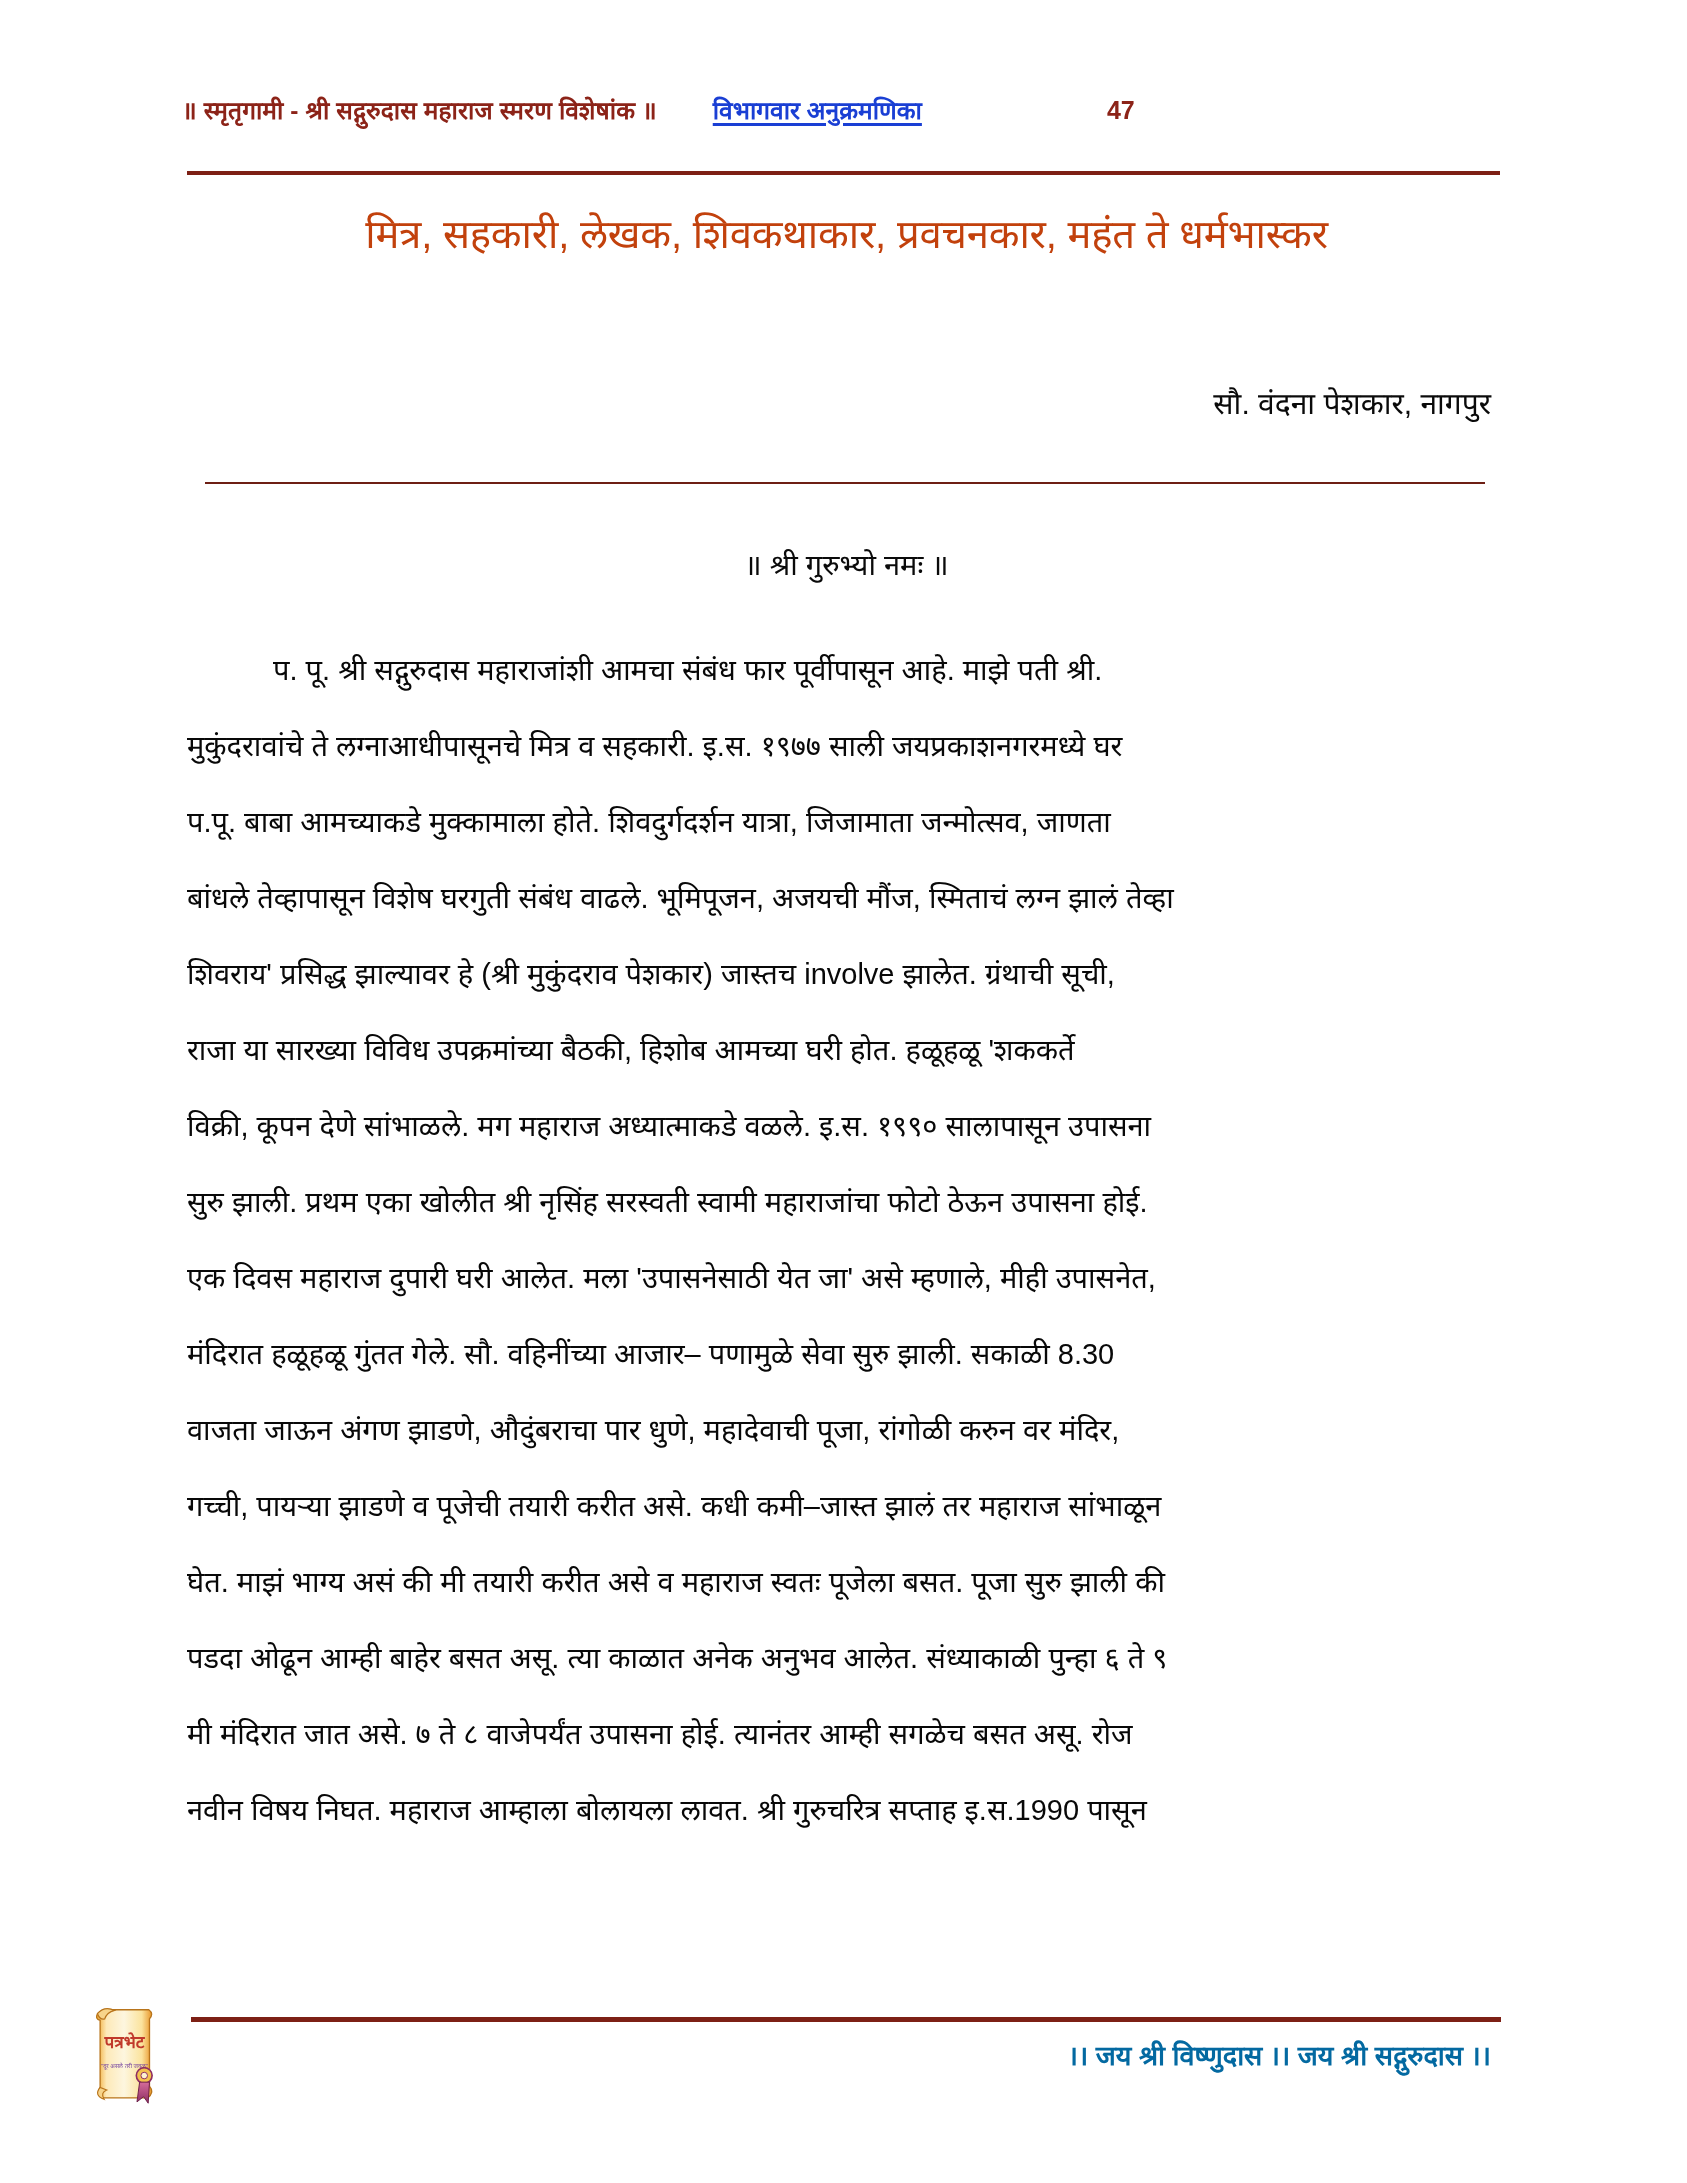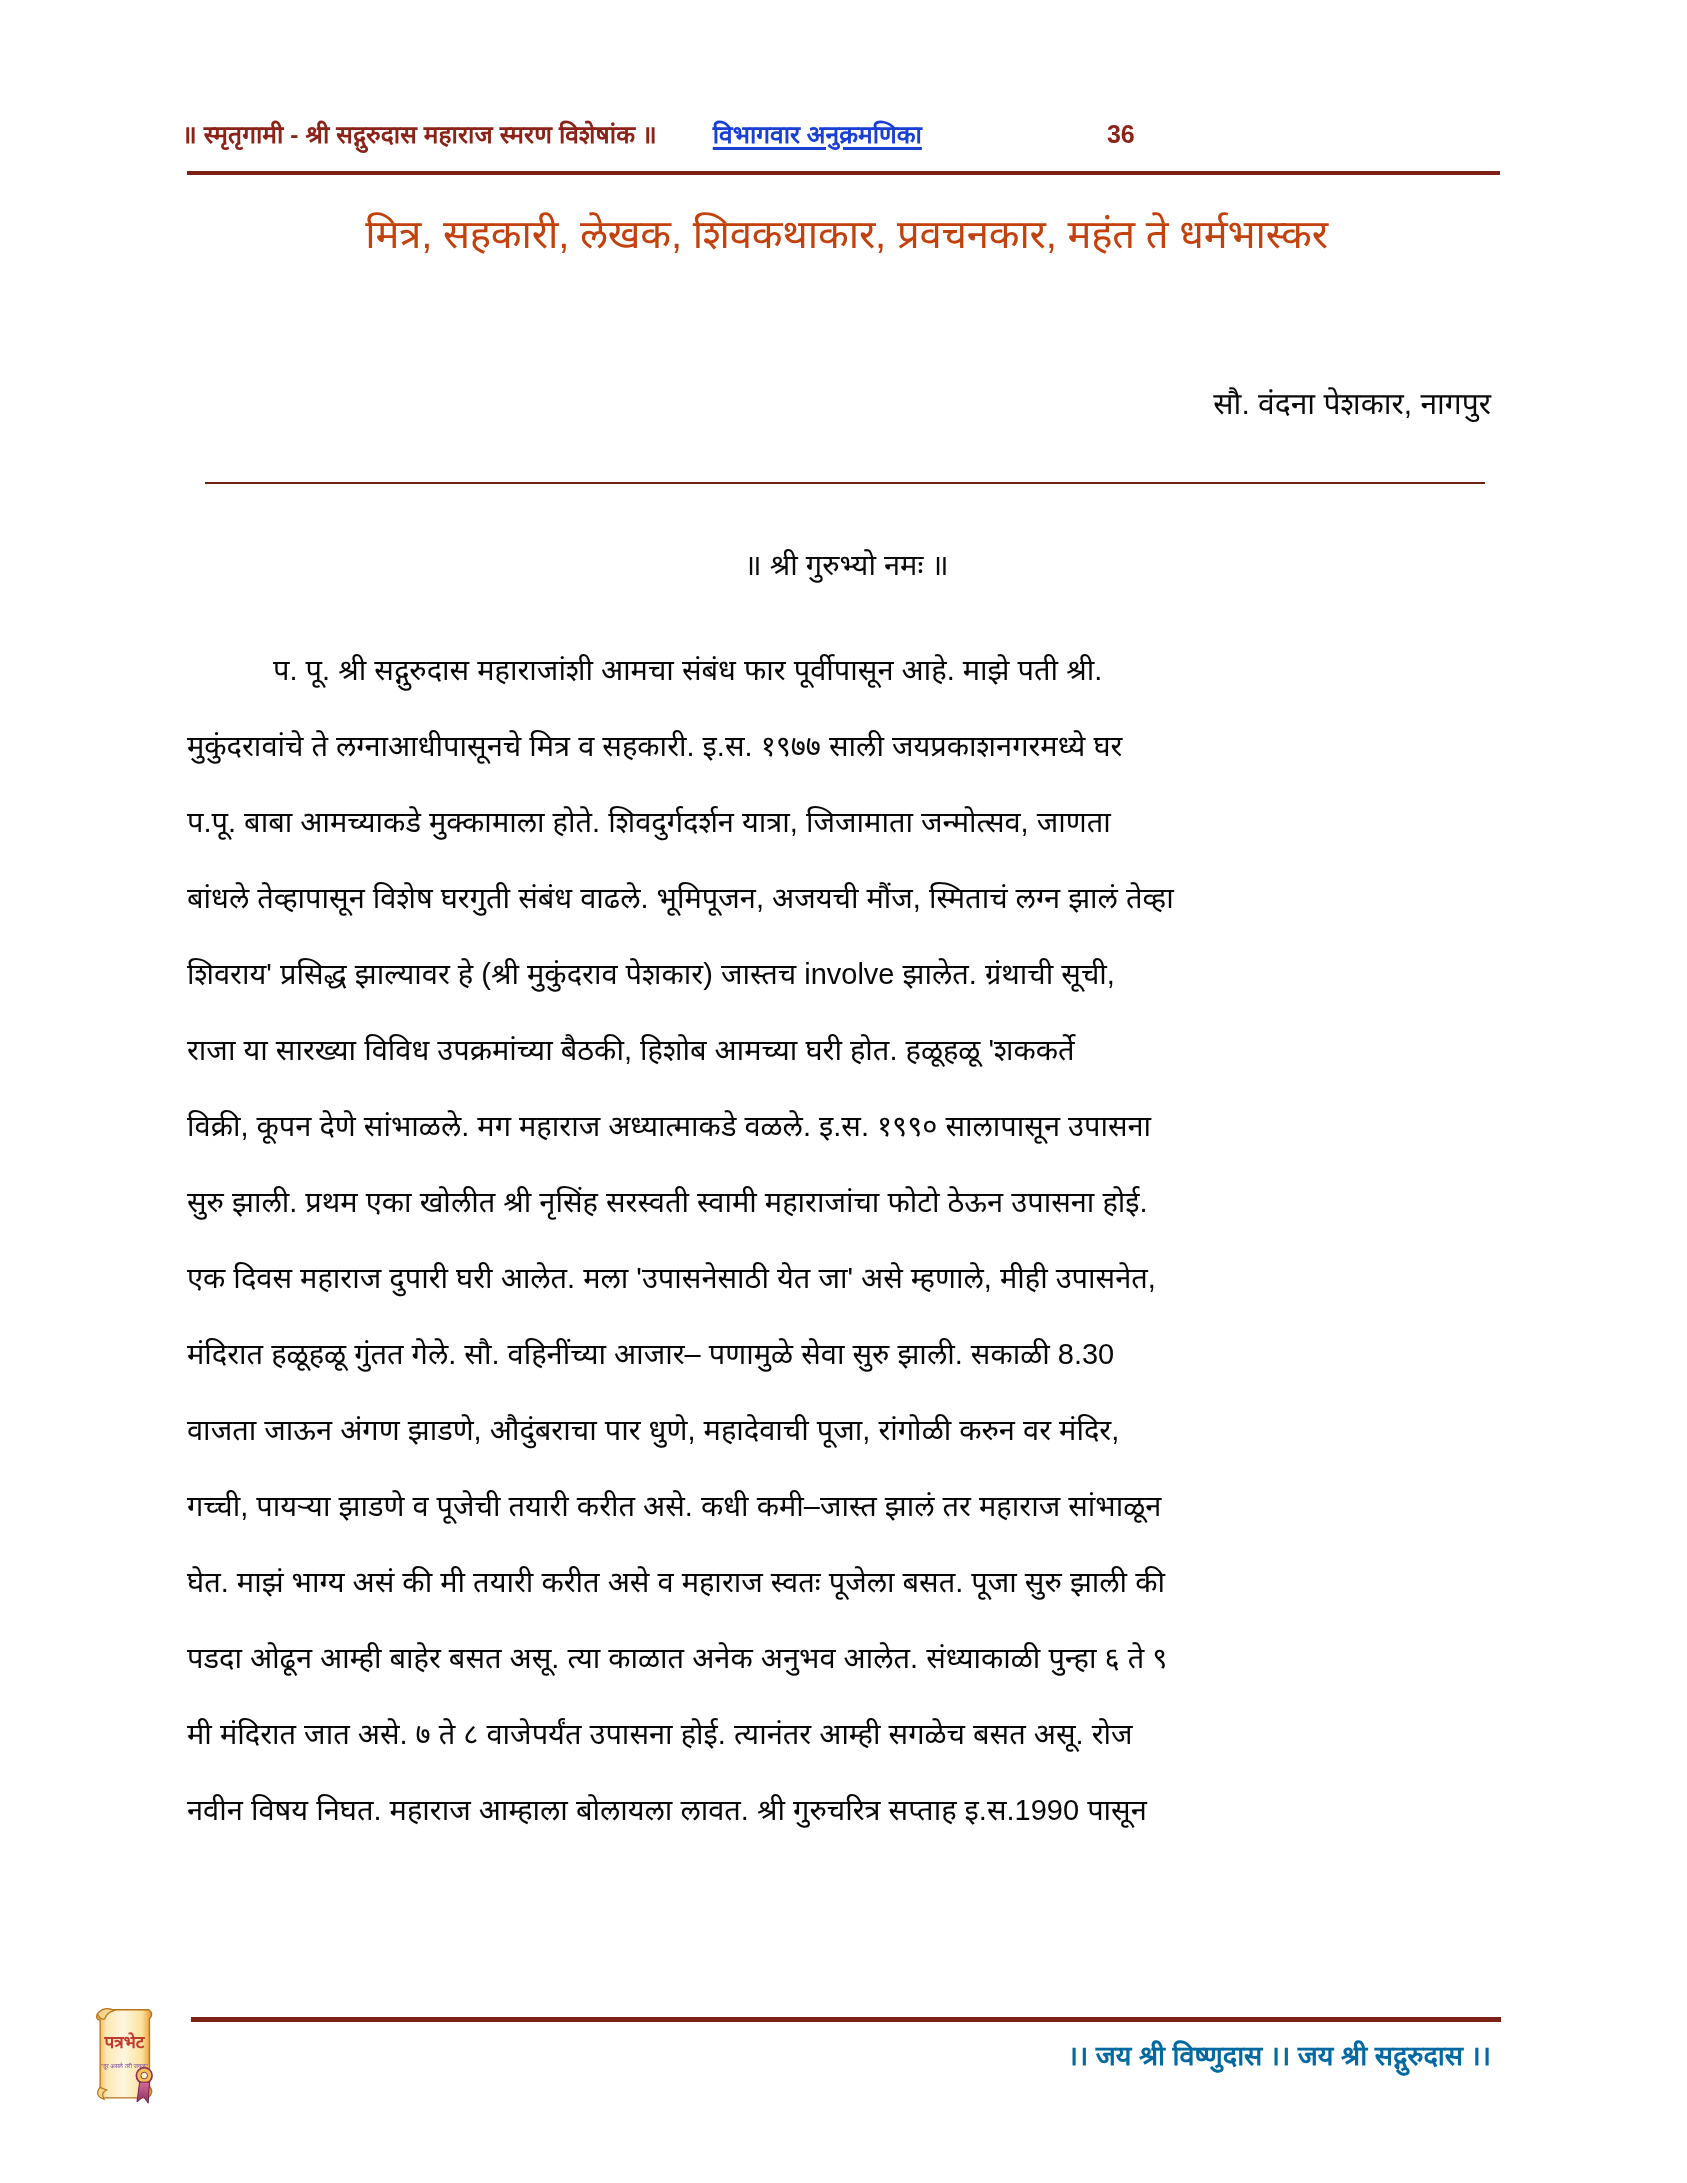--- a/index.html
+++ b/index.html
@@ -36,21 +36,20 @@
     display: flex;
     align-items: baseline;
     white-space: nowrap;
   }
   .header-title {
     font-family: "Liberation Sans", "DejaVu Sans", sans-serif;
     font-size: 24.5px;
     font-weight: bold;
     color: #8c2318;
     letter-spacing: 0.1px;
-    margin-top: 24px;
   }
   .header-link {
     font-family: "Liberation Sans", "DejaVu Sans", sans-serif;
     font-size: 24.5px;
     font-weight: bold;
     color: #1a3fd4;
     text-decoration: underline;
     text-underline-offset: 4px;
     text-decoration-thickness: 2.6px;
     margin-left: 56px;
@@ -175,21 +174,21 @@
   .logo-wrap svg { display: block; }
 </style>
 </head>
 <body>
 
 <div class="page">
 
   <div class="header">
     <span class="header-title">॥ स्मृतृगामी - श्री सद्गुरुदास महाराज स्मरण विशेषांक ॥</span>
     <a class="header-link">विभागवार अनुक्रमणिका</a>
-    <span class="header-page-number">36</span>
+    <span class="header-page-number">47</span>
   </div>
 
   <div class="rule-top"></div>
 
   <div class="title-block">
     <h1 class="article-title">मित्र, सहकारी, लेखक, शिवकथाकार, प्रवचनकार, महंत ते धर्मभास्कर</h1>
   </div>
 
   <div class="author-line">सौ. वंदना पेशकार, नागपुर</div>
 

